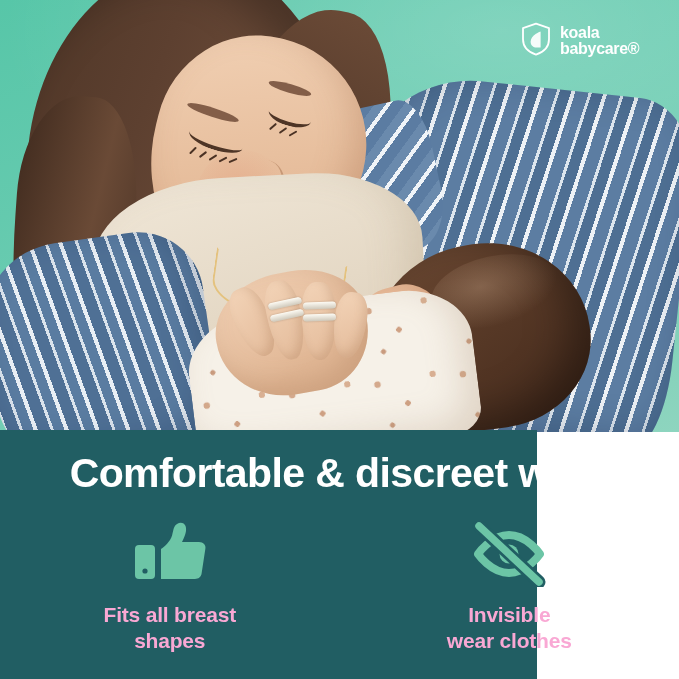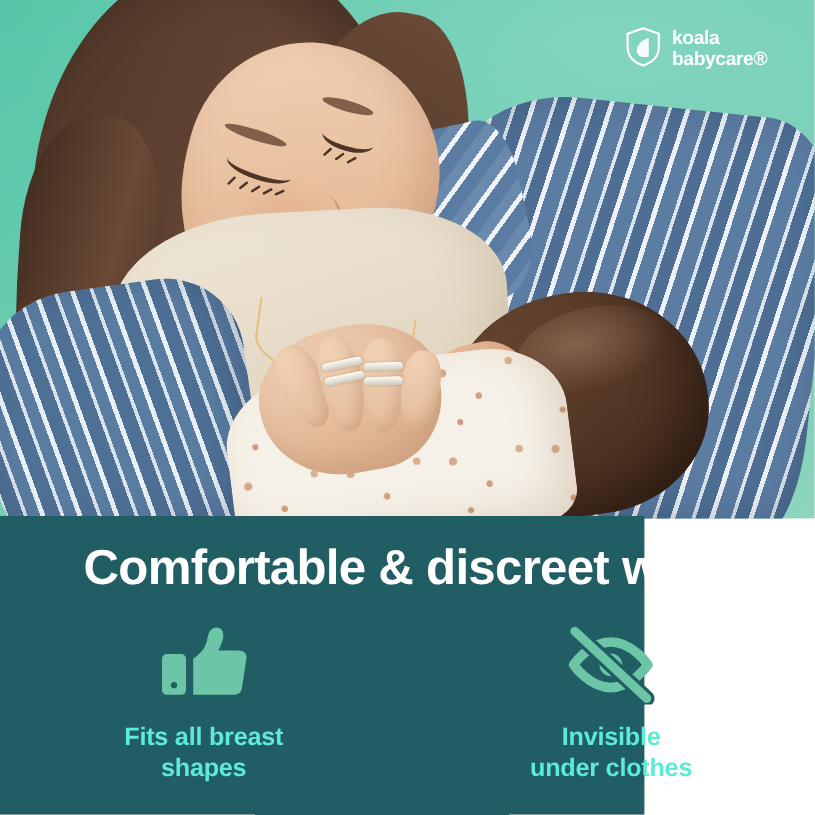--- a/index.html
+++ b/index.html
@@ -304,21 +304,21 @@
     align-items: center;
   }
   .feature-icon {
     height: 72px;
     display: flex;
     align-items: center;
     justify-content: center;
   }
   .feature-label {
     margin-top: 12px;
-    color: #5eead4;
+    color: #f9a8d4;
     font-size: 21px;
     font-weight: 700;
     line-height: 1.26;
     text-align: center;
     letter-spacing: -0.2px;
     white-space: pre-line;
   }
 
   
   .logo {
@@ -426,19 +426,19 @@
       <div class="feature">
         <div class="feature-icon">
           <svg width="80" height="66" viewBox="0 0 80 66" aria-hidden="true">
             <path d="M40 14 C58 14 71 33 71 33 C71 33 58 52 40 52 C22 52 9 33 9 33 C9 33 22 14 40 14 Z" fill="none" stroke="#6cc5a6" stroke-width="8" stroke-linejoin="round"></path>
             <circle cx="40" cy="33" r="9.5" fill="#6cc5a6"></circle>
             <line x1="10" y1="5" x2="70" y2="61" stroke="#215e63" stroke-width="13" stroke-linecap="round"></line>
             <line x1="10" y1="5" x2="70" y2="61" stroke="#6cc5a6" stroke-width="7.5" stroke-linecap="round"></line>
           </svg>
         </div>
         <div class="feature-label">Invisible
-under clothes</div>
+wear clothes</div>
       </div>
 
 
     </div>
   </div>
 </div>
 
 </body></html>

